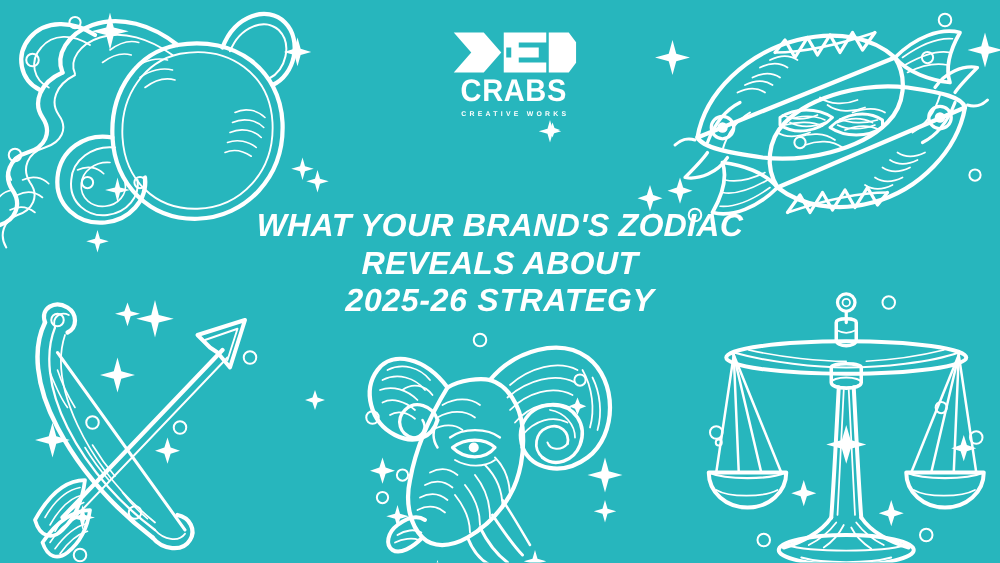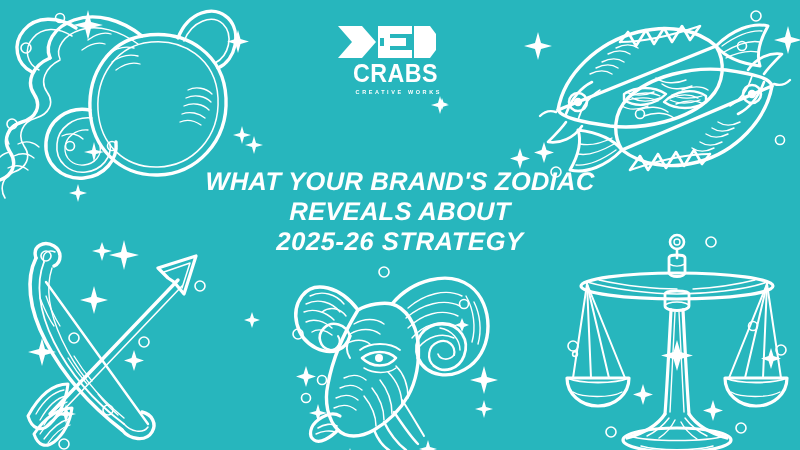--- a/index.html
+++ b/index.html
@@ -29,25 +29,25 @@
   
   #art-aquarius { left: -8px;  top: -6px;  width: 262px; height: 225px; }
   #art-pisces   { left: 520px; top: 2px;   width: 280px; height: 185px; }
   #art-sagittarius { left: 10px; top: 238px; width: 225px; height: 215px; }
   #art-aries    { left: 288px; top: 262px; width: 215px; height: 190px; }
   #art-libra    { left: 565px; top: 228px; width: 225px; height: 225px; }
 
   
   #logo {
     position: absolute;
-    left: 330px;
+    left: 355px;
     top: 24px;
     width: 112px;
     height: 72px;
-    text-align: right;
+    text-align: center;
   }
   #logo-red { display: block; margin: 0 auto; }
   #logo-crabs {
     display: block;
     color: #ffffff;
     font-family: "Liberation Sans", sans-serif;
     font-weight: bold;
     font-size: 25px;
     line-height: 25px;
     letter-spacing: 0.5px;

